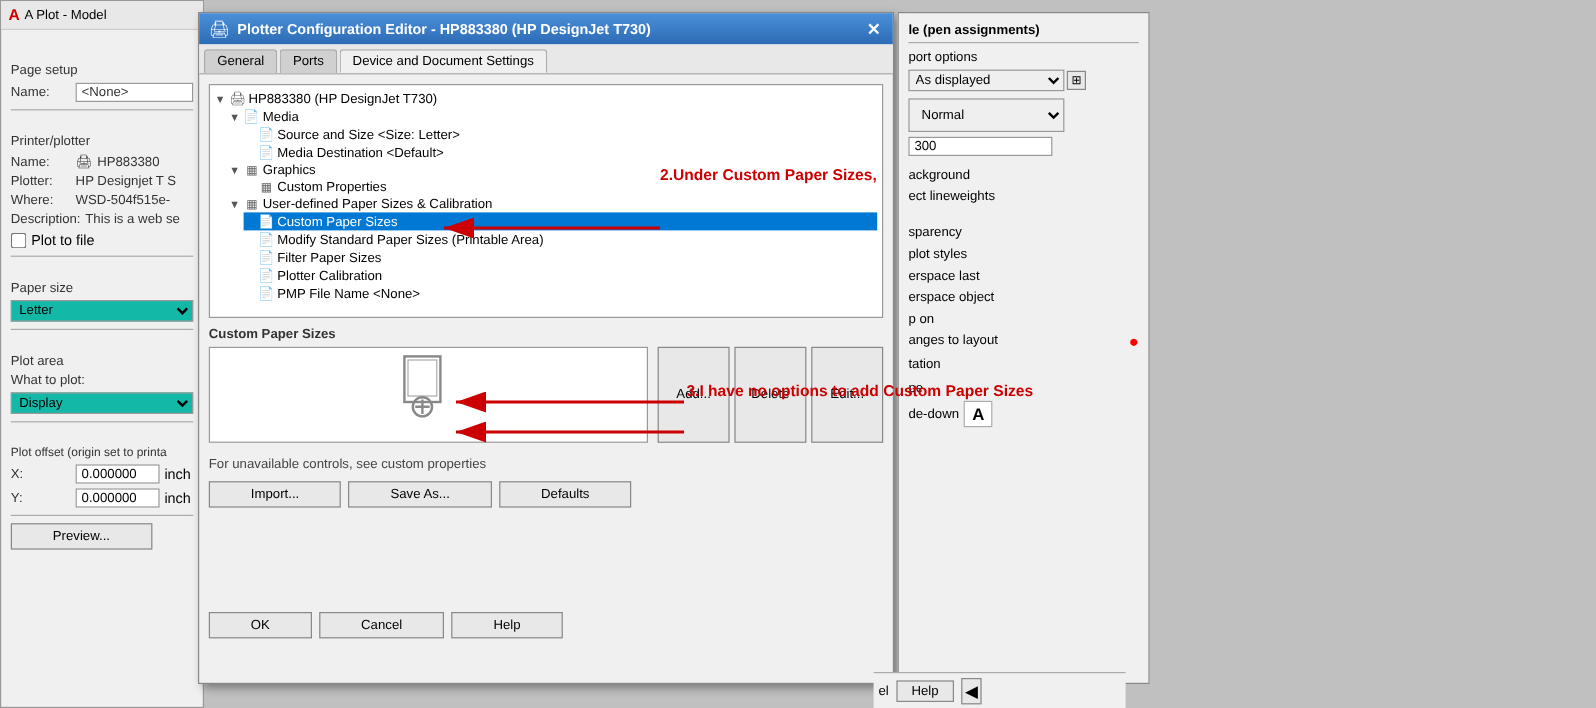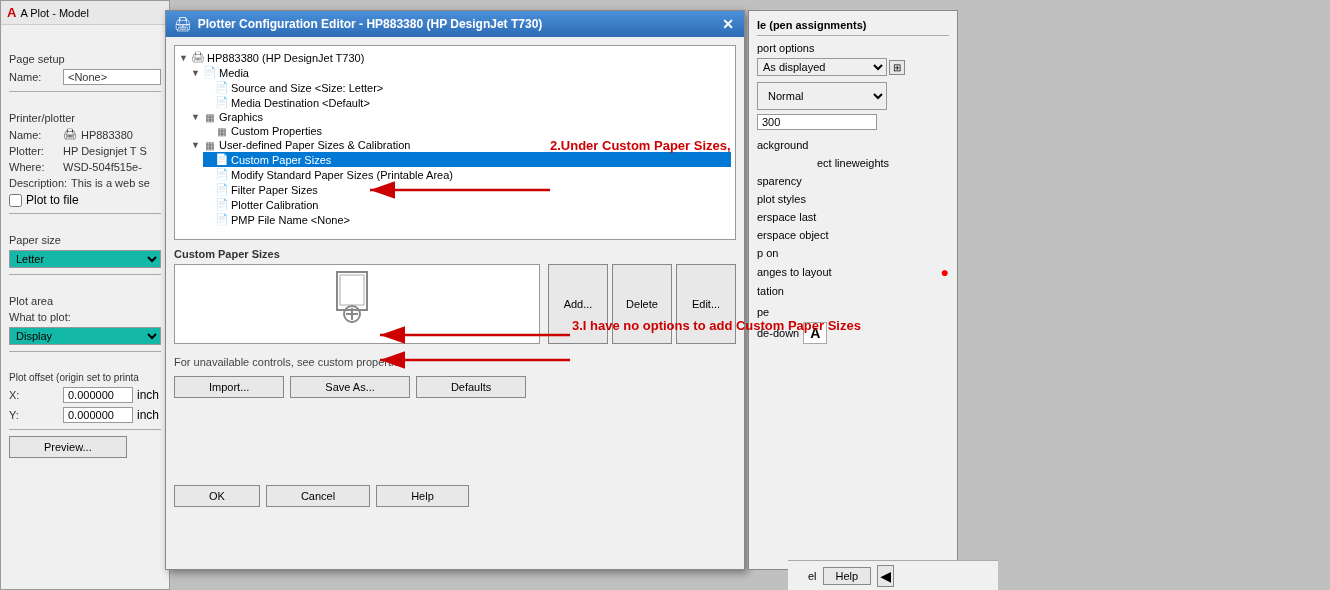--- a/index.html
+++ b/index.html
@@ -390,20 +390,25 @@
 
 <div class="dialog-overlay">
   <div class="dialog-titlebar">
     <div style="display:flex;align-items:center;gap:6px;">
       <span style="font-size:14px;">🖨</span>
       <span class="dialog-title-text">Plotter Configuration Editor - HP883380 (HP DesignJet T730)</span>
     </div>
     <button class="close-btn">✕</button>
   </div>
 
+  <div class="dialog-tabs">
+    <div class="tab">General</div>
+    <div class="tab">Ports</div>
+    <div class="tab active">Device and Document Settings</div>
+  </div>
 
   <div class="dialog-body">
 
     <div class="tree-panel">
 
       <div class="tree-item">
         <span class="tree-expand">▼</span>
         <span class="tree-icon">🖨</span>
         <span>HP883380 (HP DesignJet T730)</span>
       </div>
@@ -524,21 +529,21 @@
 
   <select style="font-size:11px;border:1px solid #999;padding:6px;width:130px;margin-bottom:4px;">
     <option>Normal</option>
   </select>
 
   <input type="text" value="300" style="font-size: 11px; border: 1px solid rgb(153, 153, 153); padding: 1px 4px; width: 120px; margin-bottom: 8px;">
 
   <div style="margin-bottom:4px;">
     <span style="font-size:11px;">ackground</span>
   </div>
-  <div style="margin-bottom:4px;text-align:center;">
+  <div style="margin-bottom:16px;">
     <span style="font-size:11px;">ect lineweights</span>
   </div>
   <div style="margin-bottom:4px;">
     <span style="font-size:11px;">sparency</span>
   </div>
   <div style="margin-bottom:4px;">
     <span style="font-size:11px;">plot styles</span>
   </div>
   <div style="margin-bottom:4px;">
     <span style="font-size:11px;">erspace last</span>
@@ -559,21 +564,21 @@
 
   <div style="display:flex;align-items:center;gap:4px;margin-bottom:4px;">
     <span style="font-size:11px;">pe</span>
   </div>
   <div style="display:flex;align-items:center;gap:4px;margin-bottom:4px;">
     <span style="font-size:11px;">de-down</span>
     <span style="border:1px solid #aaa;padding:2px 6px;font-size:14px;font-weight:bold;background:#fff;">A</span>
   </div>
 </div>
 
-<div style="position:absolute;bottom:0;left:788px;width:210px;height:30px;background:#f0f0f0;border-top:1px solid #aaa;display:flex;align-items:center;padding:0 20px;gap:6px;">
+<div style="position:absolute;bottom:0;left:728px;width:210px;height:30px;background:#f0f0f0;border-top:1px solid #aaa;display:flex;align-items:center;padding:0 4px;gap:6px;">
   <span style="font-size:11px;">el</span>
   <button class="bottom-btn">Help</button>
   <button style="border:1px solid #888;background:#e8e8e8;padding:2px;font-size:14px;">◀</button>
 </div>
 
 <svg class="arrow-svg" style="left:350px;top:130px;width:500px;height:100px;">
   <defs>
     <marker id="arrowhead1" markerWidth="10" markerHeight="7" refX="10" refY="3.5" orient="auto">
       <polygon points="0 0, 10 3.5, 0 7" fill="#cc0000"></polygon>
     </marker>

